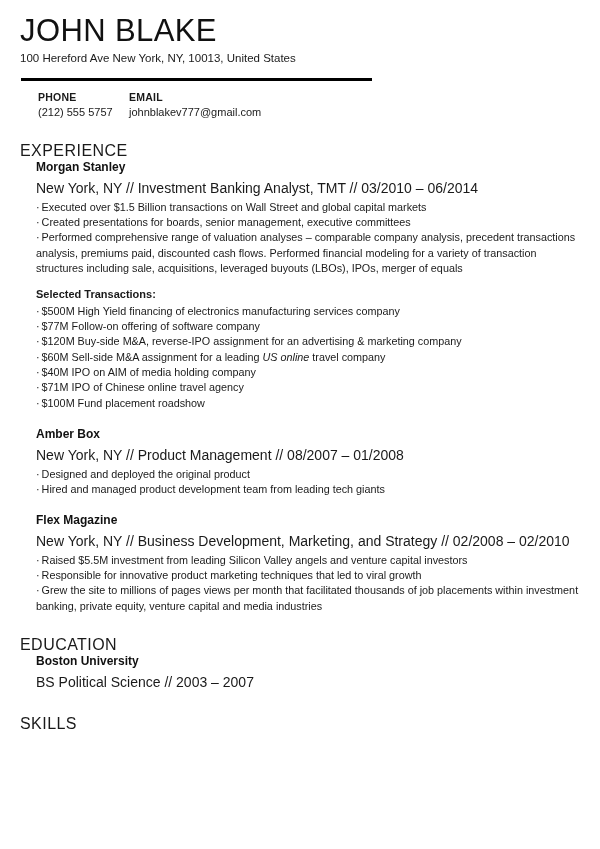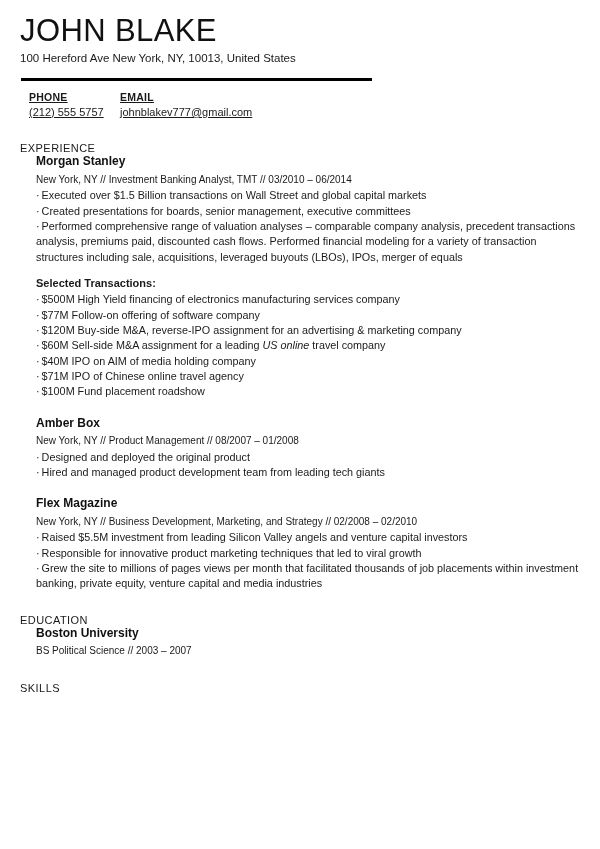--- a/index.html
+++ b/index.html
@@ -42,22 +42,21 @@
   }
   .rule {
     width: 351px;
     height: 3px;
     background: #000000;
     margin: 12px 0 9px 1px;
   }
 
   .contact-row {
     display: flex;
-    margin-left: 9px;
-    text-decoration: underline;
+    margin-left: 18px;
   }
   .contact-col { display: block; }
   .contact-col.phone { width: 91px; }
   .contact-label {
     font-size: 10.5px;
     font-weight: 700;
     letter-spacing: 0.25px;
     line-height: 1.35;
     display: block;
   }
@@ -65,40 +64,40 @@
     font-size: 11px;
     font-weight: 400;
     line-height: 1.4;
     display: block;
     margin-top: 1px;
   }
 
   
   .section { margin-top: 0; }
   .section-title {
-    font-size: 11px;
+    font-size: 16px;
     font-weight: 400;
     letter-spacing: 0.45px;
     color: #1a1a1a;
     margin: 0;
   }
   .section-body {
     margin-left: 16px;
   }
 
   .entry { margin-bottom: 0; }
   .entry-title {
     font-size: 12px;
     font-weight: 700;
     line-height: 1.3;
     margin: 0 0 3px 0;
     color: #111111;
   }
   .entry-meta {
-    font-size: 10px;
+    font-size: 14px;
     font-weight: 400;
     line-height: 1.35;
     margin: 0 0 2px 0;
   }
   .bullets { margin: 0; padding: 0; list-style: none; }
   .bullets li {
     font-size: 10.8px;
     font-weight: 400;
     line-height: 1.42;
     margin: 0;

